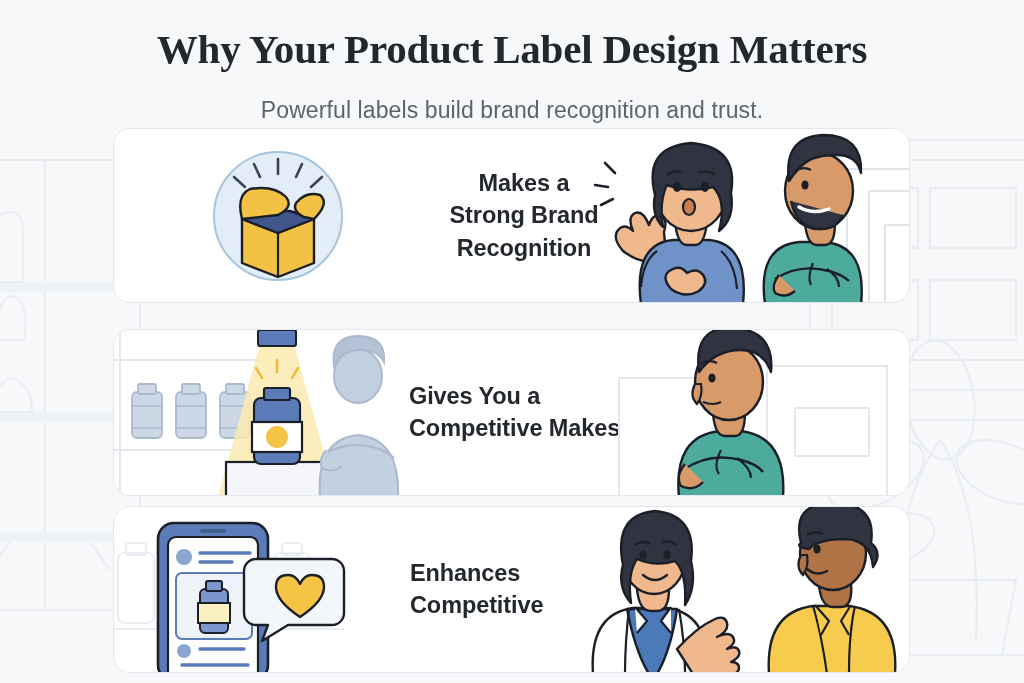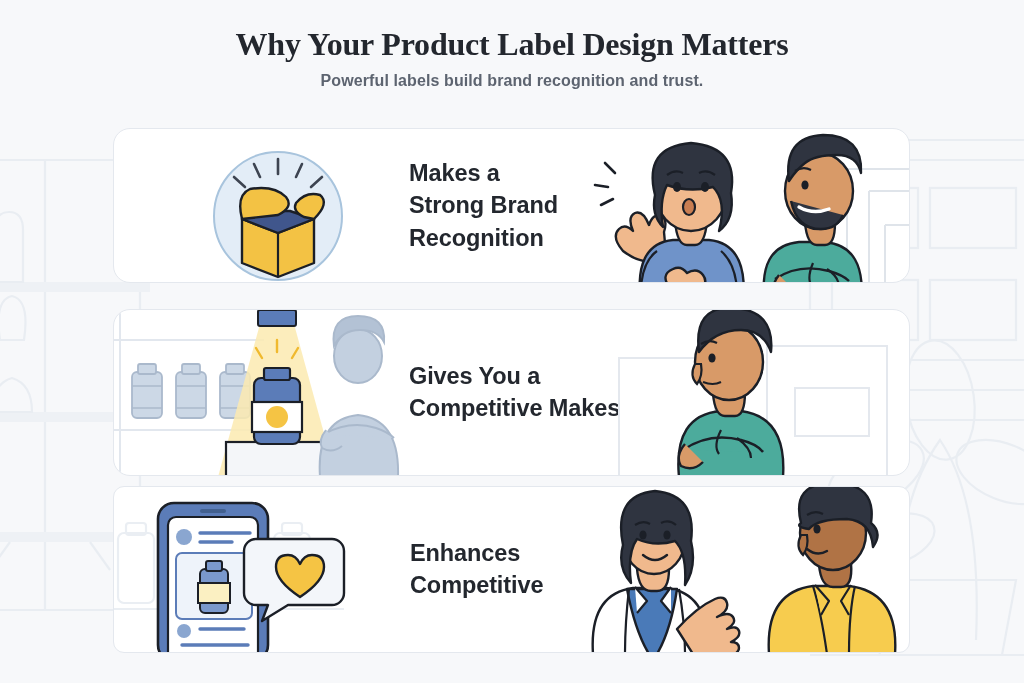--- a/index.html
+++ b/index.html
@@ -15,46 +15,46 @@
   .bg-decor { position:absolute; inset:0; pointer-events:none; }
   .bg-decor svg { position:absolute; }
   .bg-left  { left:-10px; top:130px; }
   .bg-right { right:-6px; top:120px; }
 
   
   .header { position:absolute; top:26px; left:0; width:1024px; text-align:center; }
   .title {
     font-family:"Liberation Serif", serif;
     font-weight:700;
-    font-size:32px;
+    font-size:41px;
     letter-spacing:-0.2px;
     color:#23272e;
     line-height:1.15;
   }
   .subtitle {
-    margin-top:9px;
-    font-size:16px;
+    margin-top:24px;
+    font-size:23px;
     color:#5d6470;
-    font-weight:700;
+    font-weight:400;
     letter-spacing:0.1px;
   }
 
   
   .cards { position:absolute; left:113px; top:128px; width:797px; }
   .card {
     position:relative;
     width:797px;
     background:#ffffff;
     border:1px solid #e4e8ee;
     border-radius:17px;
     overflow:hidden;
   }
-  .card-1 { height:155px; }
+  .card-1 { height:175px;text-align:center; }
   .card-2 { height:167px; margin-top:26px; }
-  .card-3 { height:167px; margin-top:10px;border-radius:11px; }
+  .card-3 { height:167px; margin-top:10px; }
 
   .card-art-left  { position:absolute; left:0; top:0; bottom:0; width:300px; }
   .card-label {
     position:absolute;
     left:295px;
     top:50%;
     transform:translateY(-50%);
     font-size:23.5px;
     font-weight:700;
     color:#23272e;

